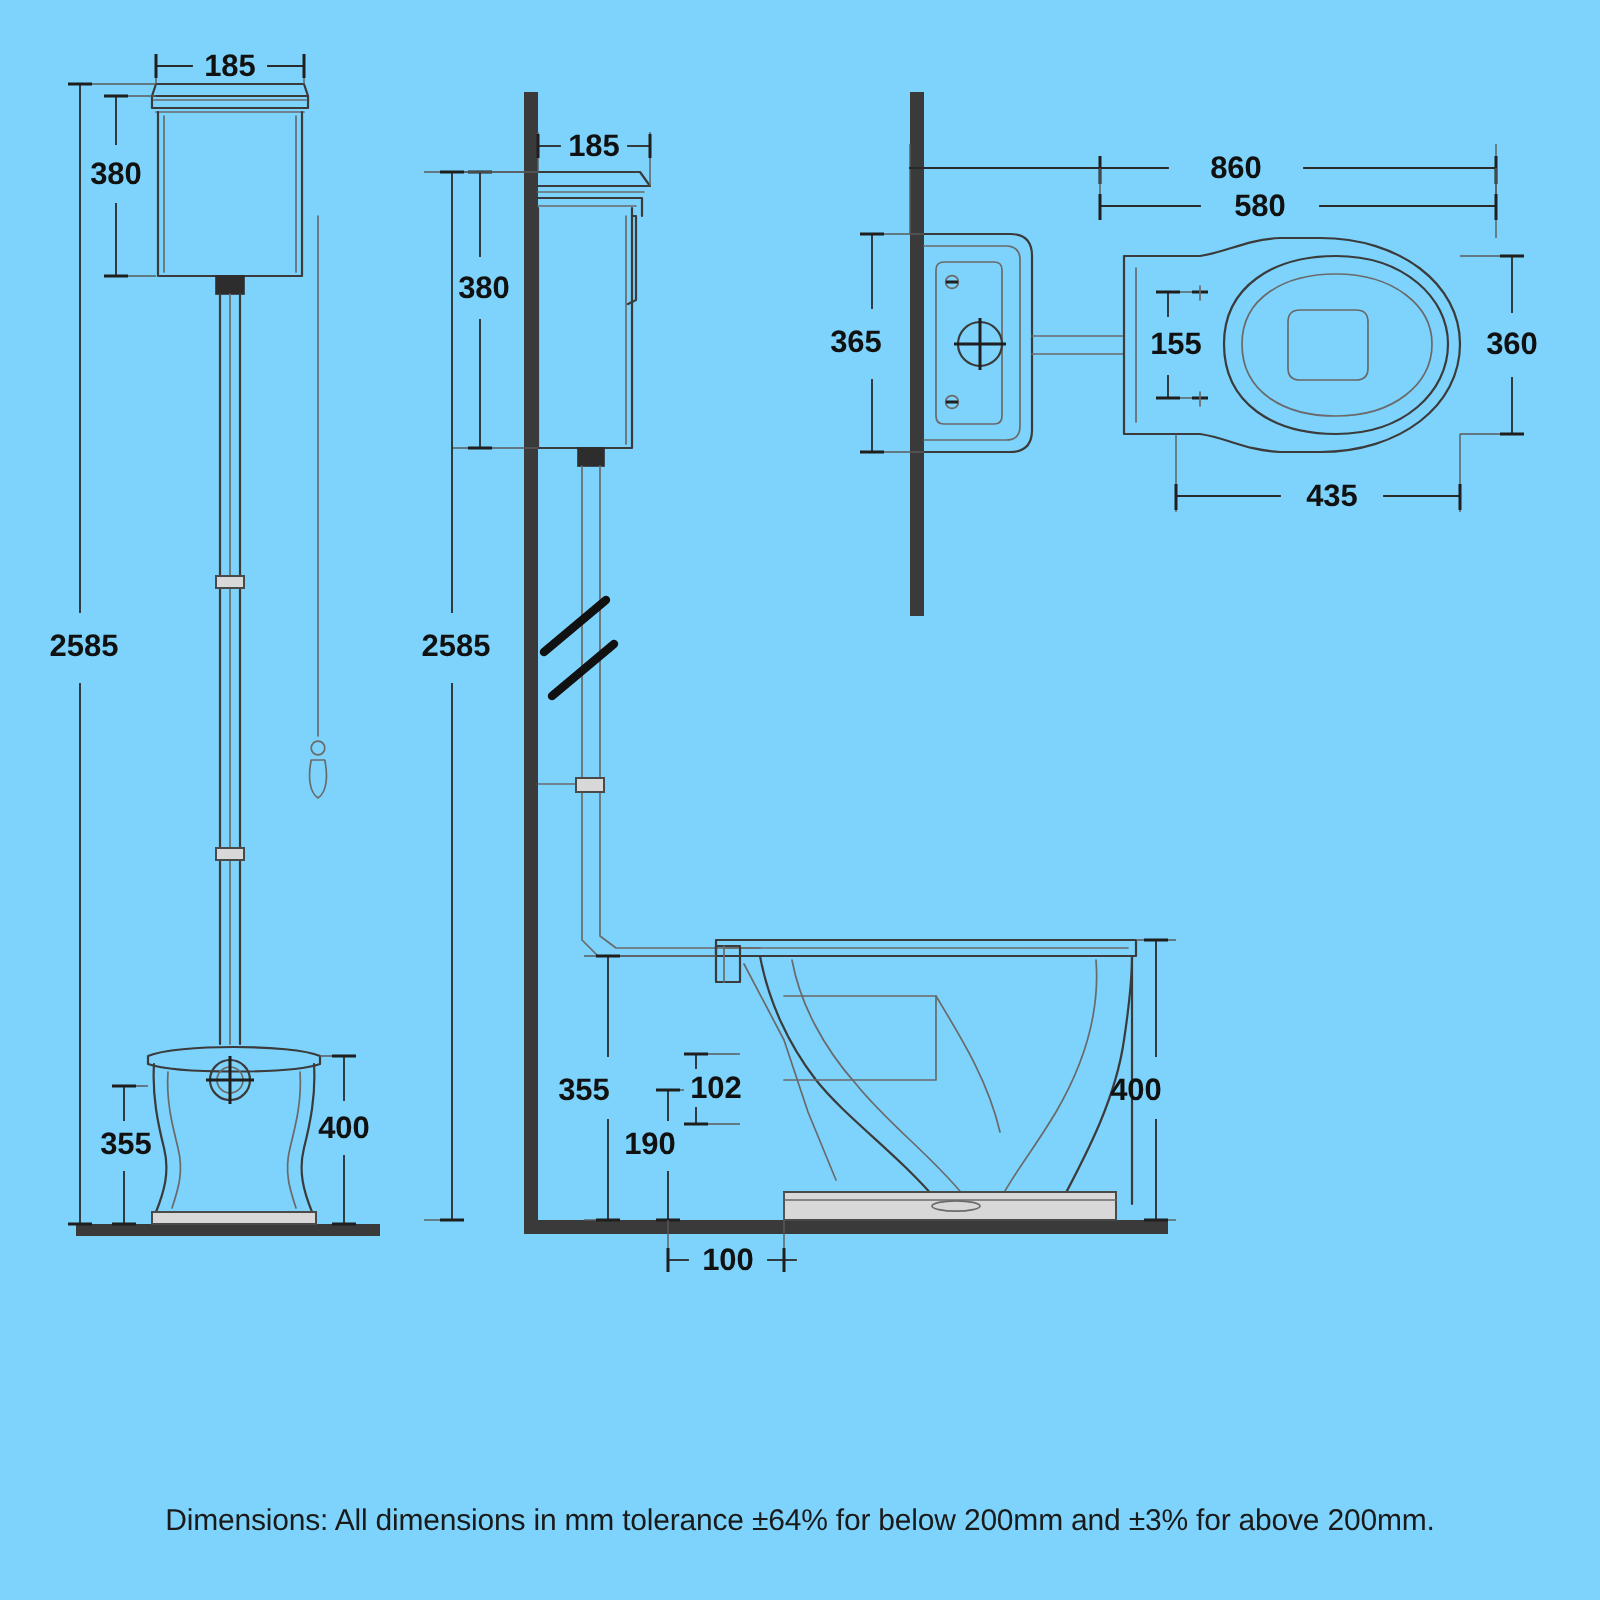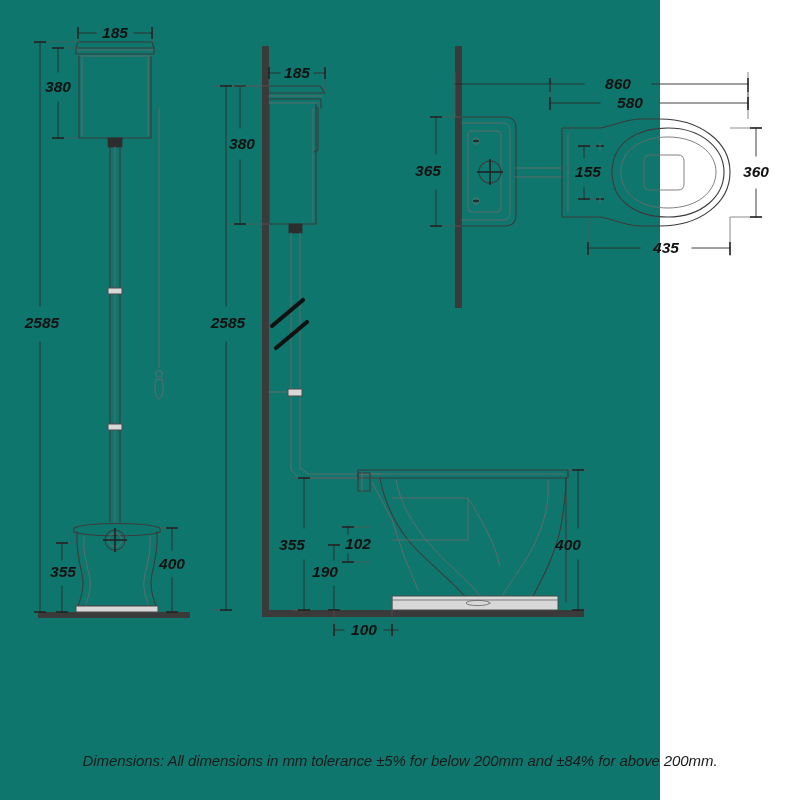--- a/index.html
+++ b/index.html
@@ -8,24 +8,23 @@
     background: #ffffff;
   }
   body {
     width: 800px;
     height: 800px;
     font-family: "Liberation Sans", sans-serif;
     overflow: hidden;
   }
   #sheet {
     position: relative;
-    width: 660px;
+    width: 800px;
     height: 800px;
-    background: #0f766e;
-    font-style: italic;
+    background: #7dd3fc;
   }
   #drawing {
     position: absolute;
     left: 0;
     top: 0;
     width: 800px;
     height: 800px;
     display: block;
   }
   .caption {
@@ -491,15 +490,15 @@
         <path class="dim" d="M588 248 L640 248"></path>
         <path class="dim" d="M692 248 L730 248"></path>
         <path class="tick" d="M588 242 L588 255"></path>
         <path class="tick" d="M730 242 L730 255"></path>
         <text class="dimtext" x="666" y="249">435</text>
       </g>
     </g>
 
   </svg>
 
-  <div class="caption">Dimensions: All dimensions in mm tolerance ±5% for below 200mm and ±84% for above 200mm.</div>
+  <div class="caption">Dimensions: All dimensions in mm tolerance ±64% for below 200mm and ±3% for above 200mm.</div>
 
 </div>
 
 </body></html>

